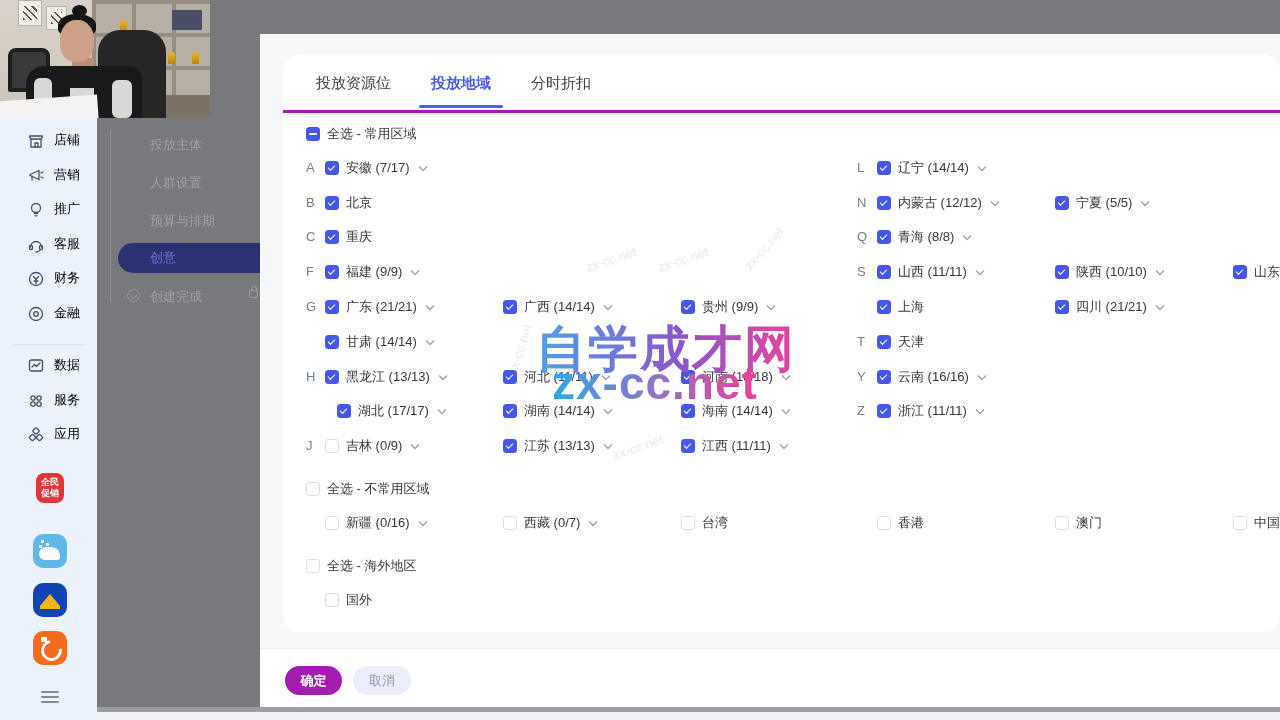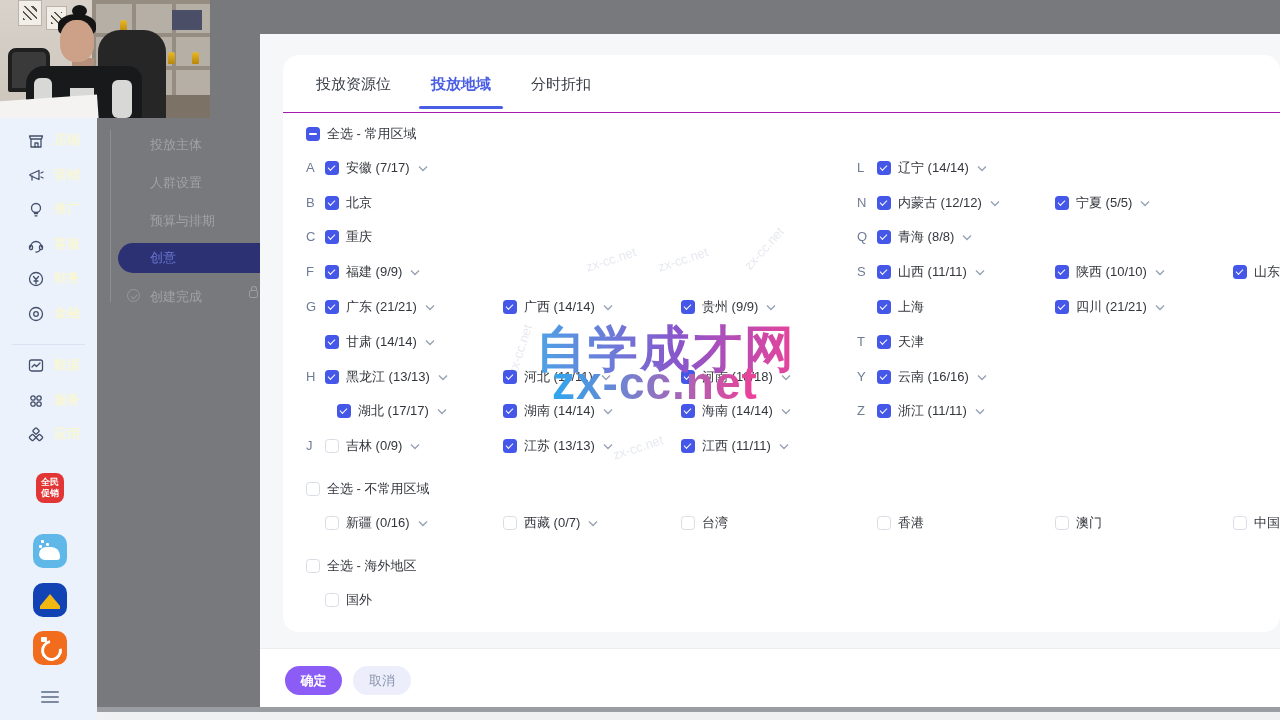--- a/index.html
+++ b/index.html
@@ -36,21 +36,21 @@
   .v-neck{left:72px;top:58px;width:22px;height:14px;background:#b5907b;}
   .v-head{left:60px;top:20px;width:34px;height:42px;background:#cda188;border-radius:46% 46% 42% 42%;}
   .v-hair{left:58px;top:14px;width:38px;height:22px;background:#141414;border-radius:50% 50% 30% 30%;}
   .v-bun{left:72px;top:5px;width:15px;height:12px;background:#141414;border-radius:50%;}
   .v-desk{left:-6px;top:98px;width:104px;height:26px;background:#f4f3f1;transform:rotate(-4deg);}
 
   
   .sidebar{left:0;top:118px;width:97px;height:602px;background:#ecf2fc;}
   .sb-item{left:0;width:97px;height:22px;display:flex;align-items:center;gap:9px;padding-left:27px;box-sizing:border-box;cursor:pointer;}
   .sb-item svg{flex:0 0 auto;}
-  .sb-label{font-size:13px;color:#fef9c3;}
+  .sb-label{font-size:13px;color:#000000;}
   .sb-div{left:12px;width:73px;height:1px;background:#d9e3f2;}
   .sb-badge{left:36px;width:28px;height:30px;background:#e23636;border-radius:8px;color:#fff;
             font-size:9px;font-weight:bold;text-align:center;line-height:1.25;padding-top:4px;box-sizing:border-box;cursor:pointer;}
   .sb-app{left:33px;width:34px;height:34px;border-radius:10px;cursor:pointer;}
   .app-whale{background:#5fb8e8;}
   .whale-body{position:absolute;left:6px;top:13px;width:21px;height:13px;background:#fff;border-radius:10px 12px 4px 8px;}
   .whale-dot{position:absolute;background:#fff;width:3px;height:3px;border-radius:1px;}
   .app-crown{background:#1243b4;}
   .crown{position:absolute;left:7px;top:11px;width:0;height:0;border-left:10px solid transparent;border-right:10px solid transparent;border-bottom:12px solid #f3b712;}
   .crown::after{content:"";position:absolute;left:-10px;top:12px;width:20px;height:3px;background:#f3b712;}
@@ -62,37 +62,37 @@
 
   
   .strip-dark{left:97px;top:707px;width:1183px;height:5px;background:#9a9da1;}
   .strip-light{left:97px;top:712px;width:1183px;height:8px;background:#eef0f2;}
 
   
   .modal-header{left:260px;top:0;width:1020px;height:33px;background:#fff;border-bottom:1px solid #ededee;}
   .modal-title{position:absolute;left:25px;top:0;height:33px;line-height:30px;font-size:15px;font-weight:bold;color:#23272e;}
   .modal-body{left:260px;top:34px;width:1020px;height:614px;background:#f6f7f9;}
   .card{position:absolute;left:23px;top:21px;width:997px;height:577px;background:#fff;border-radius:16px;overflow:hidden;}
-  .tabs{position:absolute;left:0;top:0;width:100%;height:58px;border-bottom:1px solid #a21caf;display:flex;align-items:center;gap:40px;padding-left:33px;box-sizing:border-box;}
+  .tabs{position:absolute;left:0;top:0;width:100%;height:58px;border-bottom:3px solid #a21caf;display:flex;align-items:center;gap:40px;padding-left:33px;box-sizing:border-box;}
   .tab{position:relative;font-size:15px;color:#3a3f47;height:58px;line-height:58px;cursor:pointer;white-space:nowrap;}
   .tab.active{color:#4a5ee4;font-weight:bold;}
   .tab.active::after{content:"";position:absolute;left:-12px;right:-12px;bottom:4px;height:3px;border-radius:2px;background:#4a5ee4;}
   .ritem{position:absolute;top:0;display:flex;align-items:center;gap:7px;height:20px;white-space:nowrap;cursor:pointer;}
   .rletter{position:absolute;top:0;height:20px;line-height:20px;font-size:13px;color:#6e7c95;}
   .rlabel{font-size:13px;color:#33363c;}
   .cb{width:14px;height:14px;border-radius:3.5px;box-sizing:border-box;position:relative;flex:0 0 auto;}
   .cb.checked,.cb.indeterminate{background:#4457e8;}
   .cb.checked::after{content:"";position:absolute;left:3px;top:3.8px;width:6px;height:3px;border-left:1.7px solid #fff;border-bottom:1.7px solid #fff;transform:rotate(-45deg);}
   .cb.indeterminate::after{content:"";position:absolute;left:3px;top:6px;width:8px;height:2px;background:#fff;border-radius:1px;}
   .cb.unchecked{background:#fff;border:1px solid #d8dce3;}
   .chev{margin-left:1px;display:inline-block;}
 
   .m-footer{left:260px;top:648px;width:1020px;height:59px;background:#fff;border-top:1px solid #ebedf0;}
   .btn{position:absolute;top:17px;height:29px;border-radius:15px;font-size:13px;line-height:29px;text-align:center;cursor:pointer;}
-  .btn-ok{left:25px;width:57px;background:#8b5cf6;color:#fff;font-weight:bold;text-align:center;}
+  .btn-ok{left:25px;width:57px;background:#a21caf;color:#fff;font-weight:bold;text-align:center;}
   .btn-cancel{left:93px;width:58px;background:#eceefb;color:#8b94ad;}
 
   
   .wm1{left:536px;top:316px;font-size:50px;font-weight:bold;letter-spacing:2px;
        background:linear-gradient(90deg,#4da3e6,#8a55cc 55%,#e8449a);
        -webkit-background-clip:text;background-clip:text;color:transparent;pointer-events:none;}
   .wm2{left:552px;top:356px;font-size:46px;font-weight:bold;letter-spacing:1px;
        background:linear-gradient(90deg,#2ea7ef,#ef3f96);
        -webkit-background-clip:text;background-clip:text;color:transparent;pointer-events:none;}
   .wm-tile{position:absolute;font-size:13px;color:rgba(110,125,165,.18);pointer-events:none;white-space:nowrap;}

